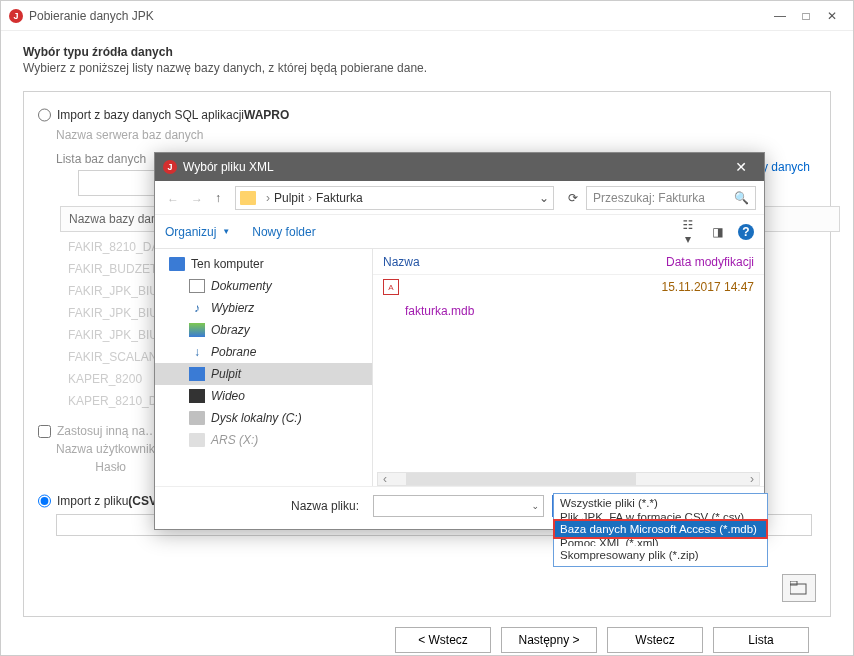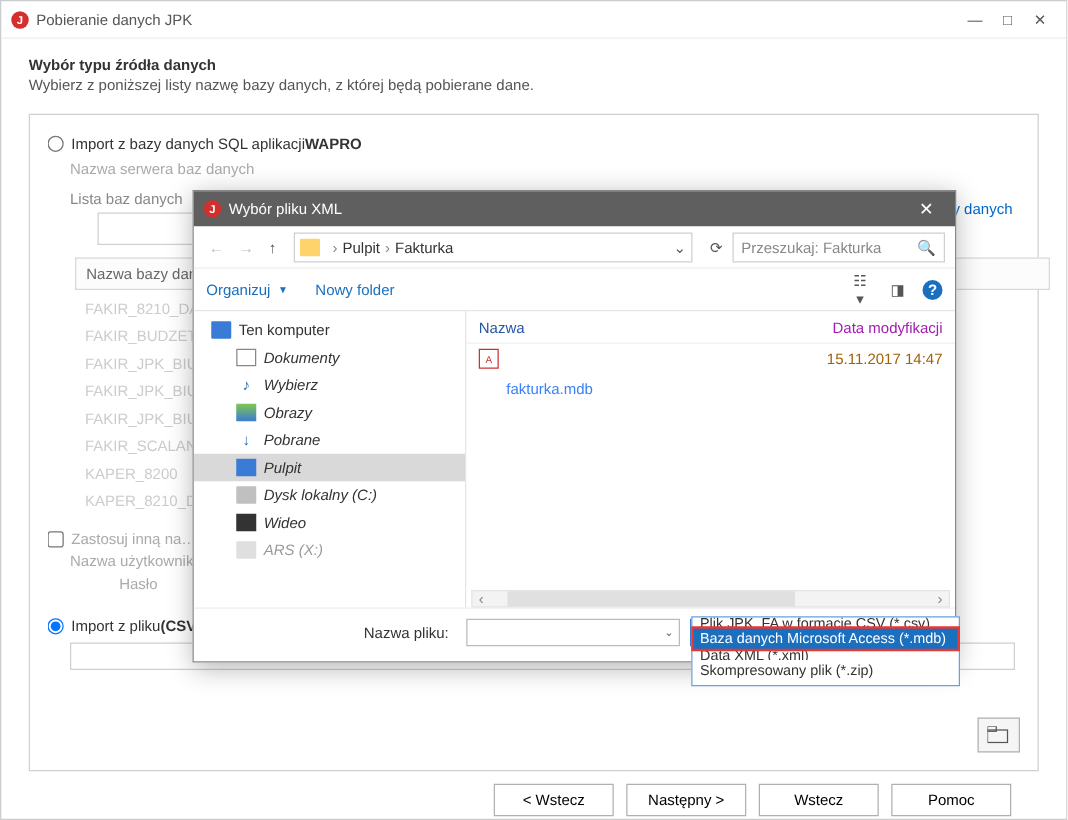--- a/index.html
+++ b/index.html
@@ -89,21 +89,21 @@
 .ico-desk { background: #3a7bd5; }
 .ico-video { background: #333; }
 .ico-disk { background: #c0c0c0; border-radius: 1px; }
 
 .fd-files { flex: 1; display: flex; flex-direction: column; position: relative; }
 .fd-files-header { height: 26px; display: flex; align-items: center; padding: 0 10px; color: #4a6; color: #336; border-bottom: 1px solid #f0f0f0; }
 .fd-files-header .col-name { flex: 1; color: #2656a6; }
 .fd-files-header .col-date { color: #a21caf; }
 .fd-file-row { height: 24px; display: flex; align-items: center; padding: 0 10px; }
 .fd-file-row .fico { width: 16px; height: 16px; border: 1px solid #c33; color: #c33; font-size: 8px; display: flex; align-items: center; justify-content: center; margin-right: 6px; background: #fff; }
-.fd-file-row .fname { flex: 1; color: #3b82f6; margin-top: 48px; }
+.fd-file-row .fname { flex: 1; color: #a21caf; margin-top: 48px; }
 .fd-file-row .fdate { color: #a16207; }
 .fd-hscroll { position: absolute; left: 4px; right: 4px; bottom: 0; height: 14px; background: #f3f3f3; border: 1px solid #e3e3e3; display: flex; align-items: center; }
 .fd-hscroll .thumb { width: 230px; height: 100%; background: #e0e0e0; margin-left: 14px; }
 .fd-hscroll .ar { width: 14px; text-align: center; color: #888; }
 .fd-hscroll .spacer { flex: 1; }
 
 .fd-bottom { padding: 8px 10px 12px 10px; border-top: 1px solid #eee; }
 .fd-bottom-row { display: flex; align-items: center; gap: 8px; }
 .fd-bottom-row .lbl { width: 200px; text-align: right; color: #333; padding-right: 6px; }
 .fd-bottom-row .fname-input { flex: 1; height: 22px; border: 1px solid #bbb; background: #fff; display: flex; align-items: center; justify-content: flex-end; padding-right: 4px; color: #555; }
@@ -191,21 +191,21 @@
             <rect x="0" y="3" width="16" height="10" fill="none" stroke="#555"></rect>
             <rect x="0" y="0" width="7" height="4" fill="none" stroke="#555"></rect>
           </svg>
       </div>
     </div>
 
     <div class="button-bar">
       <button>&lt; Wstecz</button>
       <button>Następny &gt;</button>
       <button>Wstecz</button>
-      <button>Pomoc</button>
+      <button>Lista</button>
     </div>
   </div>
 </div>
 
 <div class="file-dialog">
   <div class="fd-titlebar">
     <span class="app-icon">J</span>
     <span>Wybór pliku XML</span>
     <span class="spacer"></span>
     <span class="close">✕</span>
@@ -262,26 +262,26 @@
         </div>
       <div class="item child">
           <span class="ico ico-down">↓</span>
           <span>Pobrane</span>
         </div>
       <div class="item child selected">
           <span class="ico ico-desk"></span>
           <span>Pulpit</span>
         </div>
       <div class="item child">
+          <span class="ico ico-video"></span>
+          <span>Wideo</span>
+        </div>
+      <div class="item child">
           <span class="ico ico-disk"></span>
           <span>Dysk lokalny (C:)</span>
-        </div>
-      <div class="item child">
-          <span class="ico ico-video"></span>
-          <span>Wideo</span>
         </div>
       <div class="item child" style="opacity:.5">
           <span class="ico ico-disk"></span>
           <span>ARS (X:)</span>
         </div>
     </div>
 
     <div class="fd-files">
       <div class="fd-files-header">
         <span class="col-name">Nazwa</span>
@@ -309,17 +309,18 @@
         </div>
       <div class="type-select">
         <span>Baza danych Microsoft Access (</span>
         <span class="chev">⌄</span>
       </div>
     </div>
   </div>
 </div>
 
 <div class="type-dropdown">
+  <div class="opt">Wszystkie pliki (*.*)</div>
   <div class="cut-top">Plik JPK_FA w formacie CSV (*.csv)</div>
   <div class="opt sel highlight">Baza danych Microsoft Access (*.mdb)</div>
-  <div class="cut-top">Data XML (*.xml)</div>
+  <div class="cut-top">Pomoc XML (*.xml)</div>
   <div class="opt">Skompresowany plik (*.zip)</div>
 </div>
 
 </body></html>

